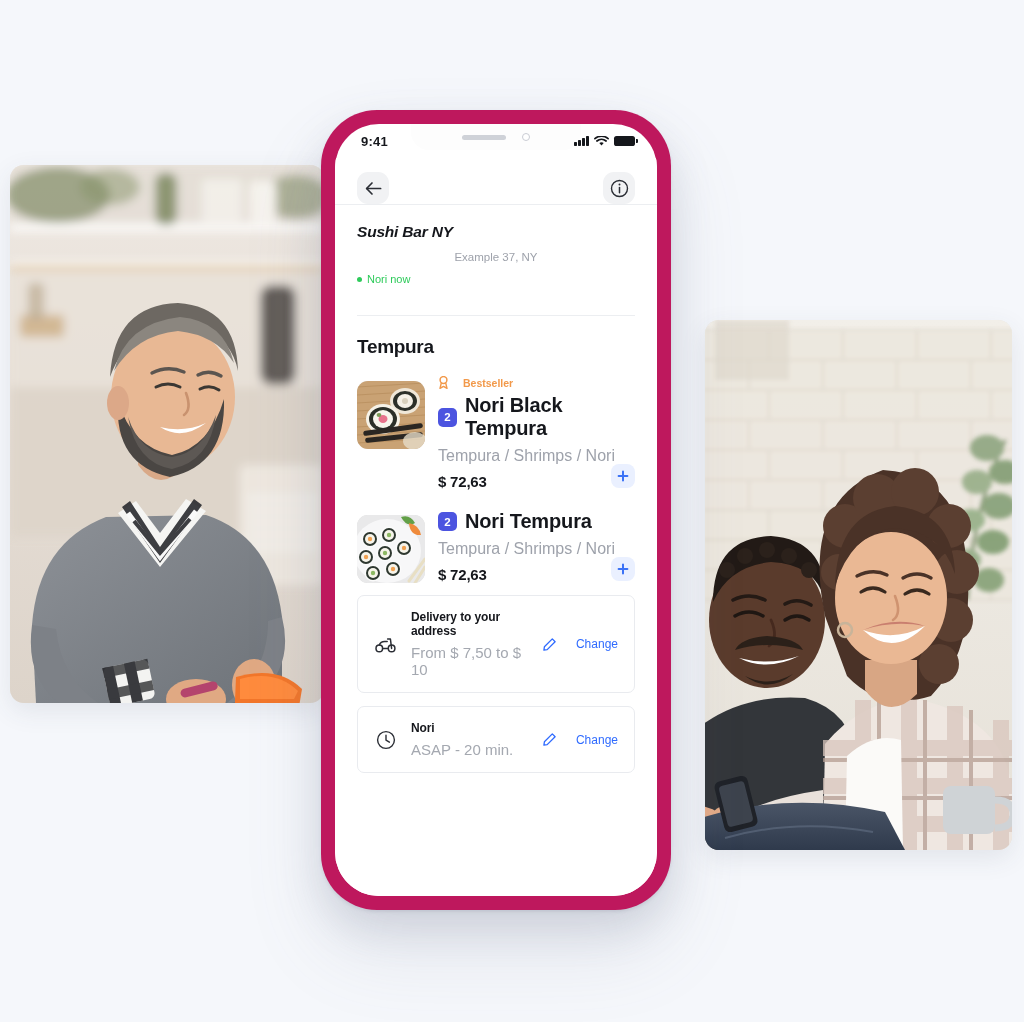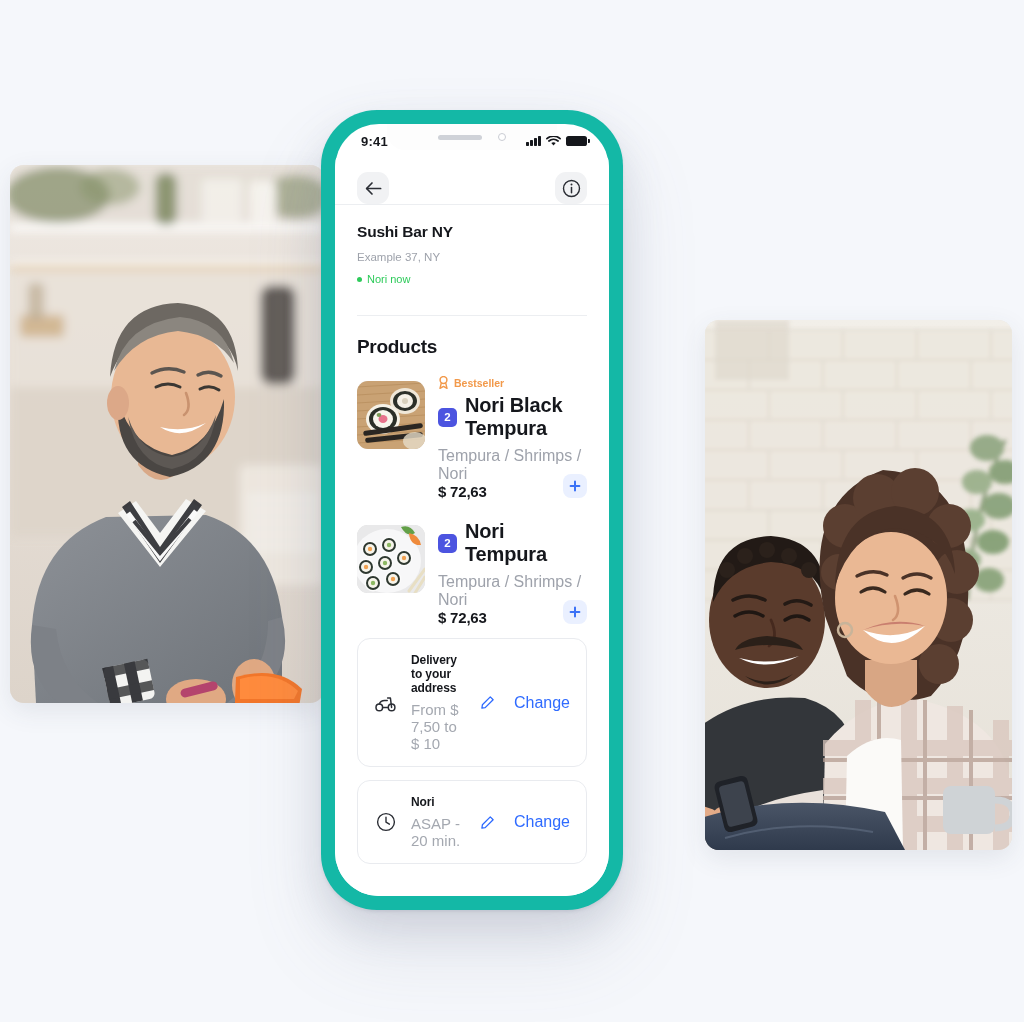--- a/index.html
+++ b/index.html
@@ -46,23 +46,23 @@
     box-shadow: 0 8px 26px rgba(60, 66, 90, 0.10);
   }
 
   .photo canvas, .photo svg { display: block; width: 100%; height: 100%; }
 
   
   .phone {
     position: absolute;
     left: 321px;
     top: 110px;
-    width: 302px;
+    width: 350px;
     height: 800px;
-    background: #14b8a6;
+    background: #be185d;
     border-radius: 56px;
     box-shadow:
       0 2px 3px rgba(140,145,165,.22),
       0 18px 40px rgba(110,118,145,.20),
       0 40px 80px rgba(110,118,145,.14);
     padding: 14px;
   }
 
   .phone-inner {
     position: relative;
@@ -182,25 +182,27 @@
     margin: 0;
   }
 
   
   .restaurant { padding: 18px 22px 16px 22px; }
   .rest-name {
     font-size: 15.5px;
     font-weight: bold;
     color: #15171c;
     letter-spacing: -.2px;
+    font-style: italic;
   }
   .rest-addr {
     font-size: 11.5px;
     color: #9ea2ab;
     margin-top: 10px;
+    text-align: center;
   }
   .rest-status {
     display: flex;
     align-items: center;
     gap: 5px;
     margin-top: 10px;
     font-size: 11px;
     color: #2ecb5b;
     font-weight: normal;
   }
@@ -237,21 +239,21 @@
     background: #ddd;
     margin-top: 6px;
   }
   .thumb svg { display:block; width:100%; height:100%; }
 
   .p-body { flex: 1 1 auto; min-width: 0; padding-top: 1px; }
 
   .bestseller {
     display: flex;
     align-items: center;
-    gap: 5px;
+    gap: 14px;
     font-size: 10.5px;
     font-weight: bold;
     color: #f2994a;
     margin-bottom: 5px;
   }
   .p-nameline {
     display: flex;
     align-items: center;
     gap: 8px;
   }
@@ -276,20 +278,21 @@
   }
   .p-desc {
     font-size: 16px;
     color: #9ea2ab;
     margin-top: 7px;
   }
   .p-price {
     font-size: 15px;
     font-weight: bold;
     color: #15171c;
+    margin-top: 8px;
     letter-spacing: -.2px;
   }
   .add-btn {
     position: absolute;
     right: 22px;
     bottom: 14px;
     width: 24px; height: 24px;
     border-radius: 8px;
     background: #eaf0ff;
     border: none;
@@ -297,21 +300,21 @@
     display: flex;
     align-items: center;
     justify-content: center;
     padding: 0;
   }
 
   
   .dcard {
     margin: 0 22px 13px 22px;
     border: 1px solid #e9ebef;
-    border-radius: 13px;
+    border-radius: 7px;
     background: #fff;
     display: flex;
     align-items: center;
     gap: 13px;
     padding: 14px 16px;
   }
   .dcard-icon {
     width: 24px; height: 24px;
     flex: 0 0 auto;
     display:flex; align-items:center; justify-content:center;
@@ -325,21 +328,21 @@
   }
   .dcard-sub {
     font-size: 15px;
     color: #a4a8b0;
     margin-top: 6px;
   }
   .change {
     display: inline-flex;
     align-items: center;
     gap: 20px;
-    font-size: 16px;
+    font-size: 12px;
     color: #2f6bff;
     background: none;
     border: none;
     cursor: pointer;
     padding: 0;
     flex: 0 0 auto;
     font-family: inherit;
   }
 </style>
 </head>
@@ -698,21 +701,21 @@
         <div class="restaurant">
           <div class="rest-name">Sushi Bar NY</div>
           <div class="rest-addr">Example 37, NY</div>
           <div class="rest-status">
             <span class="dot"></span>
             <span>Nori now</span>
           </div>
         </div>
         <div class="sep"></div>
 
-        <h2 class="section-title">Products</h2>
+        <h2 class="section-title">Tempura</h2>
 
         <div class="product">
           <div class="thumb">
             <svg viewBox="0 0 68 68" preserveAspectRatio="xMidYMid slice">
               <rect width="68" height="68" fill="#c9a274"></rect>
               <g stroke="#b88f5f" stroke-width="1.2" opacity="0.8">
                 <path d="M0 6 L68 2"></path>
                   <path d="M0 14 L68 10"></path>
                   <path d="M0 22 L68 18"></path>
                 <path d="M0 30 L68 26"></path>

